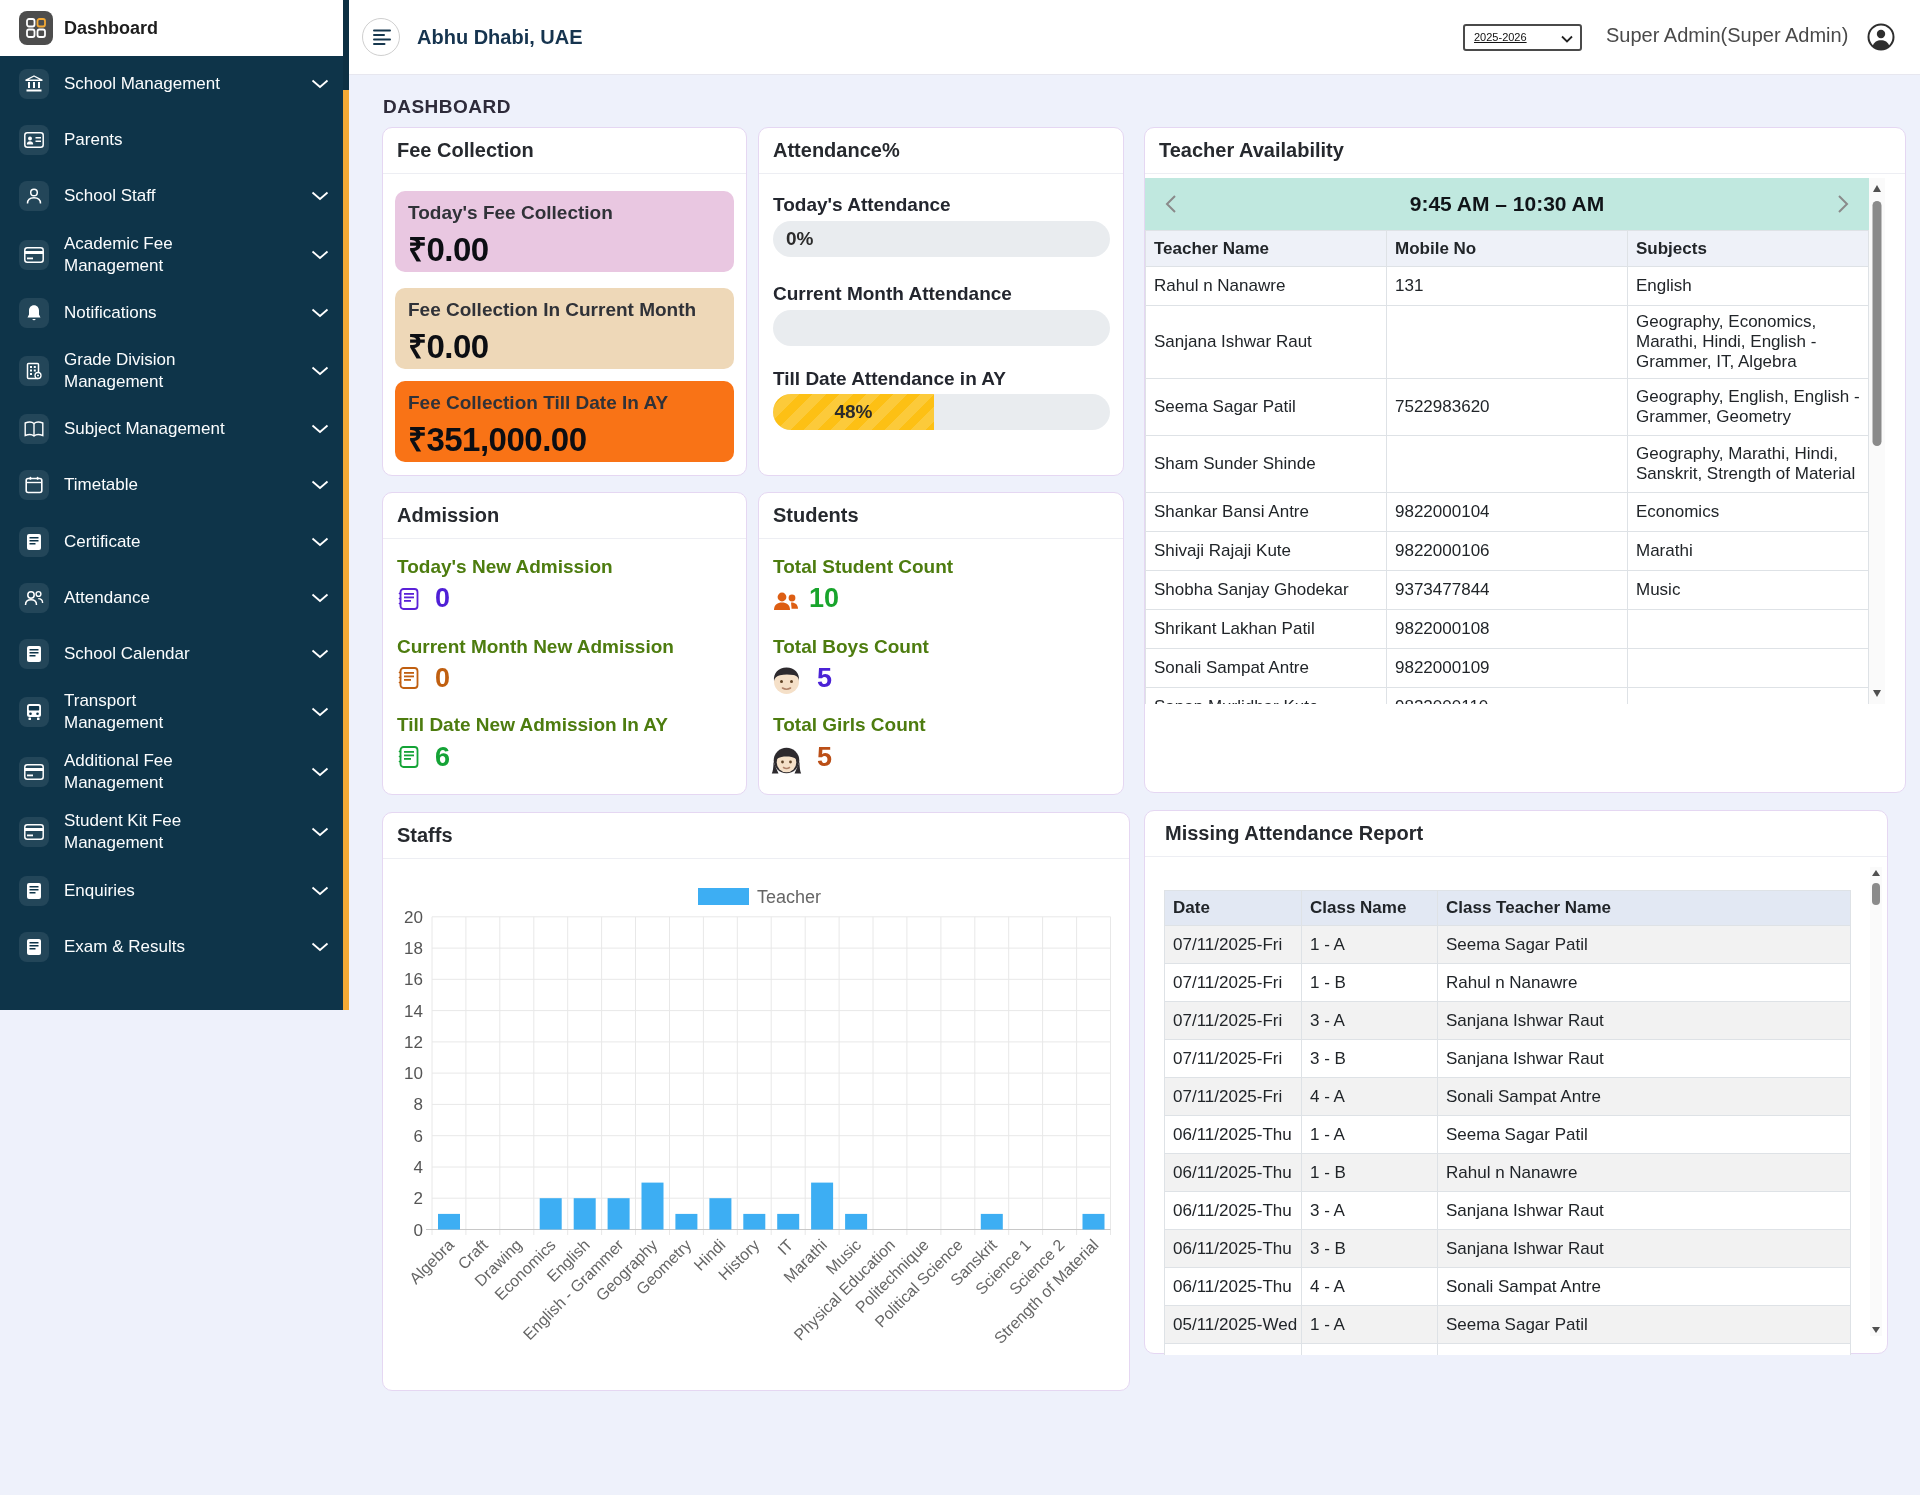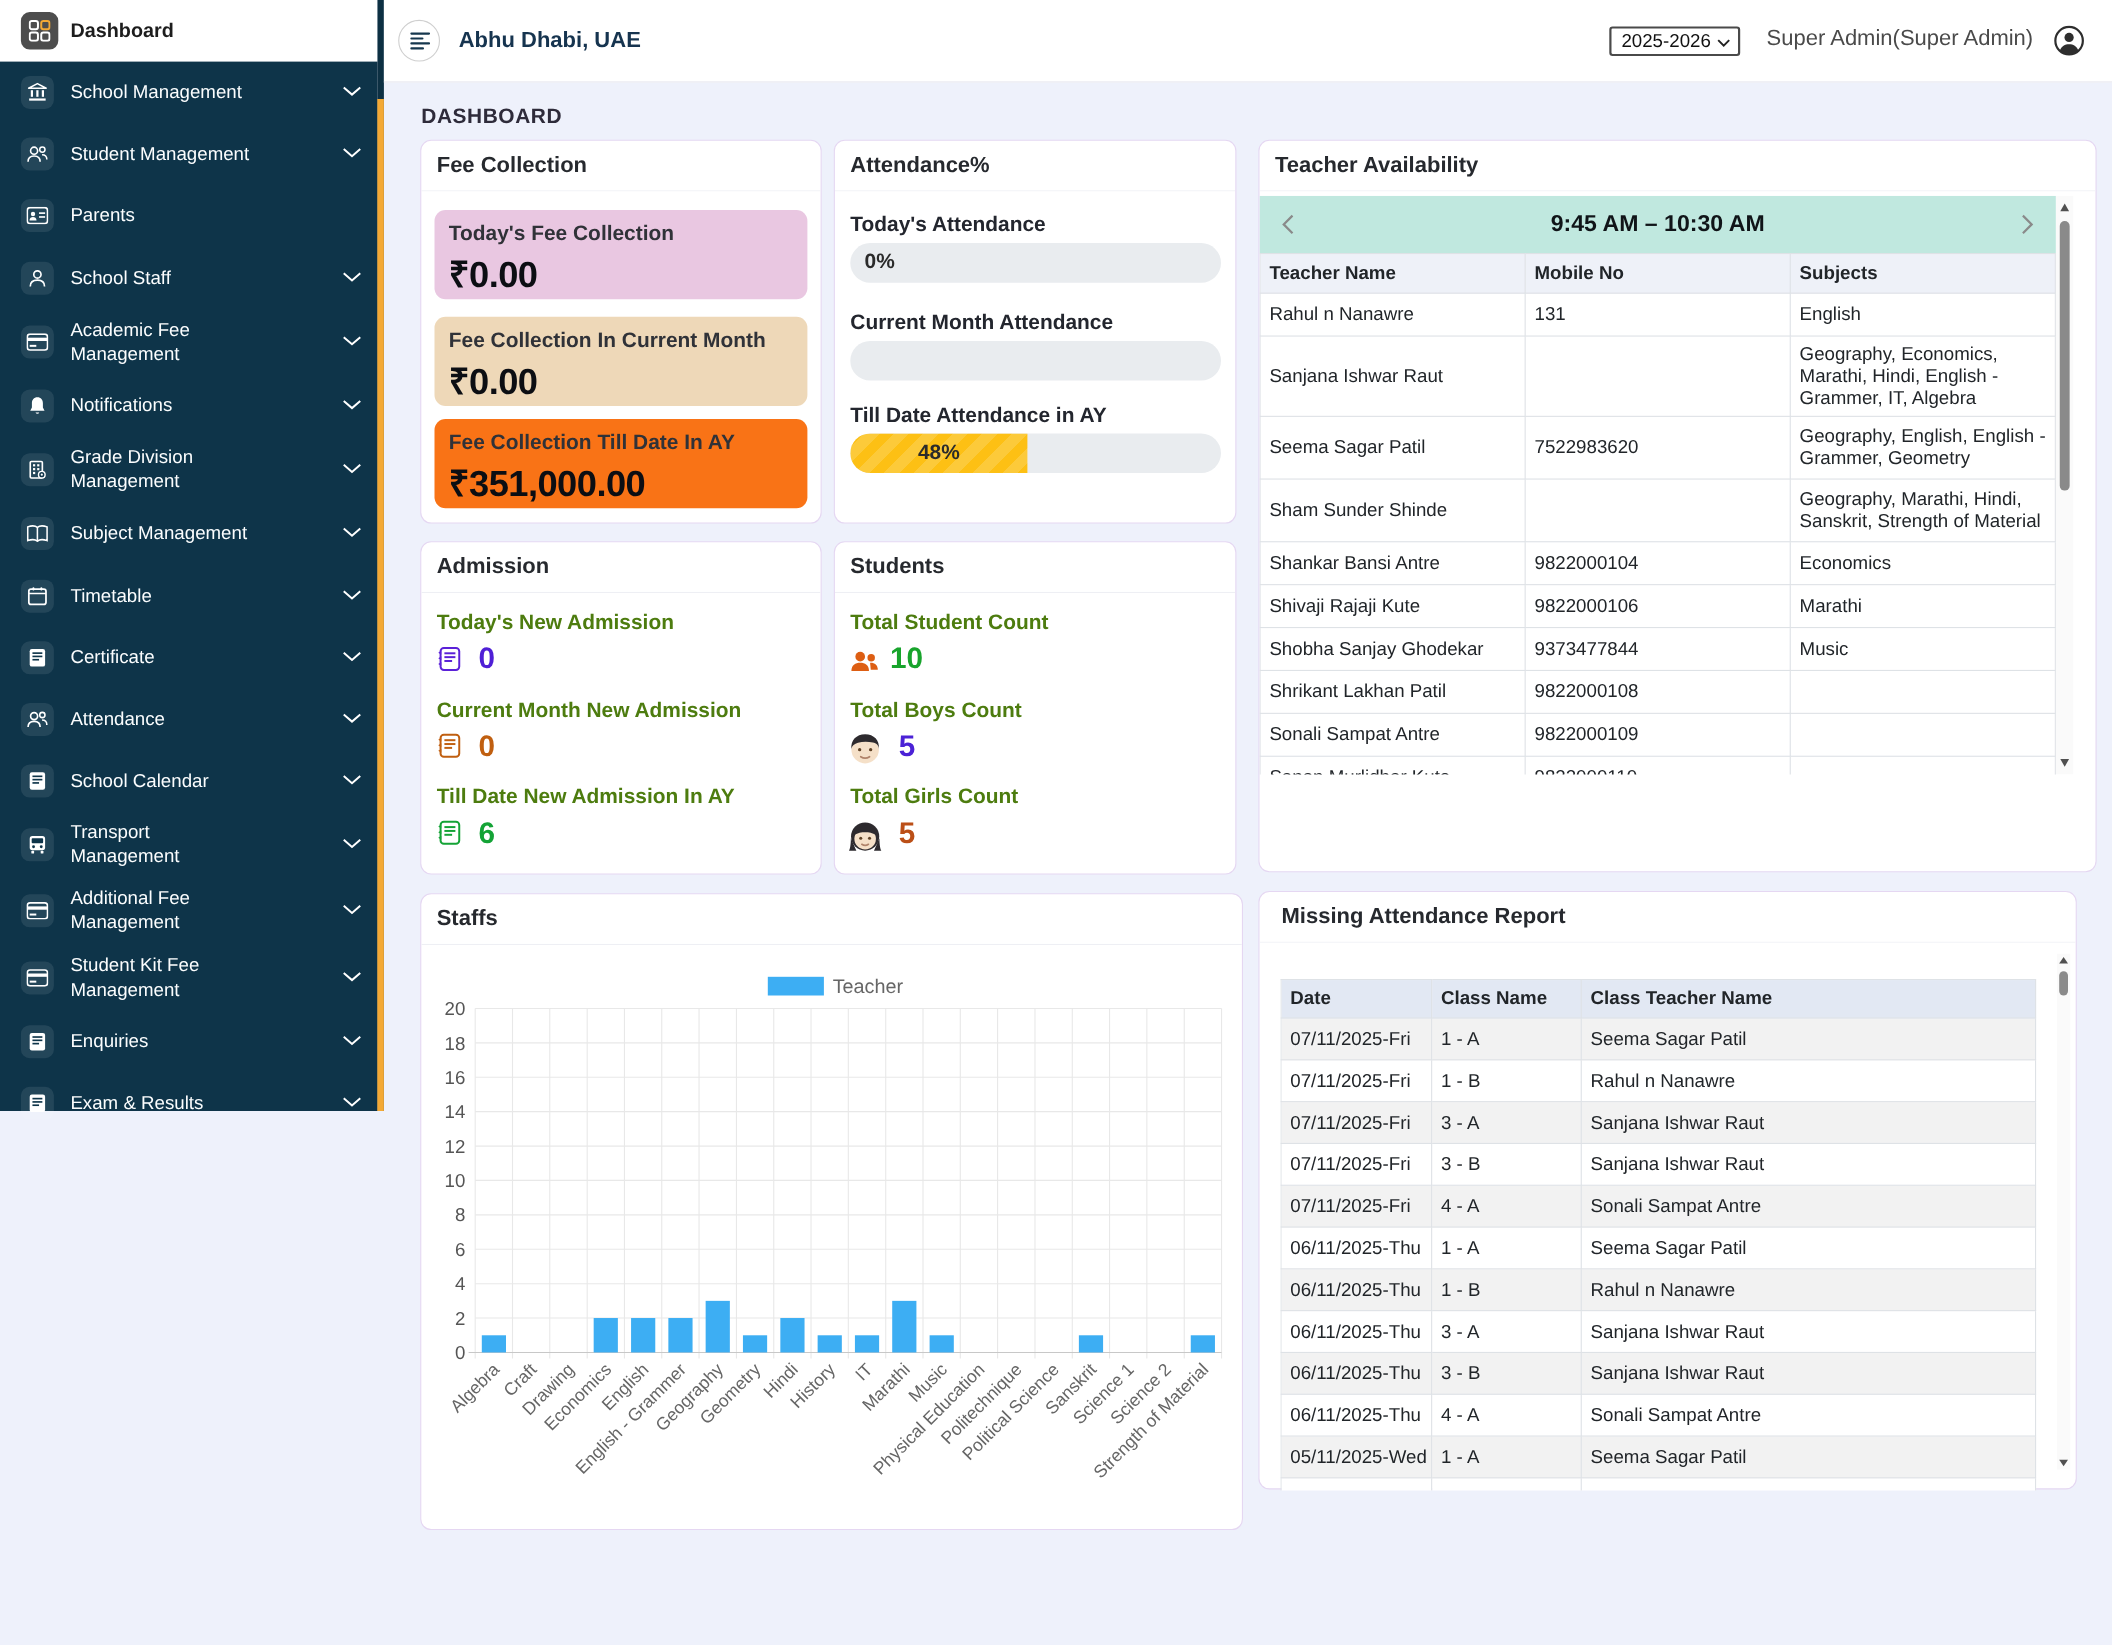--- a/index.html
+++ b/index.html
@@ -15,21 +15,21 @@
 #menu { position:absolute; top:56px; left:0; width:343px; padding-top:8px; list-style:none; }
 #menu li { display:flex; align-items:center; min-height:40px; margin:0 14px 16.2px 19px; }
 #menu .micon { flex:0 0 30px; width:30px; height:30px; background:rgba(255,255,255,0.09); border-radius:8px; display:flex; align-items:center; justify-content:center; }
 #menu .mtxt { margin-left:15px; width:166px; font-size:17px; line-height:22px; font-weight:500; color:#fbfdfe; }
 #menu .chev { margin-left:auto; }
 
 
 #header { position:absolute; left:349px; top:0; width:1571px; height:75px; background:#ffffff; border-bottom:1px solid #e7e7ef; z-index:4; }
 #hamb { position:absolute; left:13px; top:18px; width:38px; height:38px; border:1px solid #cfcfcf; border-radius:50%; }
 #htitle { position:absolute; left:68px; top:26px; font-size:20px; font-weight:bold; color:#16344f; }
-#hselect { position:absolute; left:1114px; top:24px; width:119px; height:27px; border:2px solid #4a4a4a; border-radius:3px; font-size:17px; color:#111; background:#fff; line-height:23px; padding-left:9px; font-weight:500; position:absolute;}
+#hselect { position:absolute; left:1114px; top:24px; width:119px; height:27px; border:2px solid #4a4a4a; border-radius:3px; font-size:11px; color:#111; background:#fff; line-height:23px; padding-left:9px; font-weight:500; position:absolute;text-decoration:underline;}
 
 #huser { position:absolute; left:1257px; top:24px; font-size:20px; color:#4a4a4a; }
 #hperson { position:absolute; left:1518px; top:23px; }
 
 
 #main { position:absolute; left:349px; top:75px; width:1571px; height:1420px; }
 .ttl { position:absolute; left:34px; top:21px; font-size:19px; font-weight:bold; letter-spacing:0.5px; color:#2e2b3a; }
 .card { position:absolute; background:#fff; border:1px solid #e5d7f2; border-radius:10px; }
 .chead { height:46px; border-bottom:1px solid #edeef3; display:flex; align-items:center; padding-left:14px; font-size:20px; font-weight:bold; color:#26292e; border-radius:10px 10px 0 0;}
 
@@ -72,34 +72,20 @@
       <span class="micon">
         <svg width="18" height="18" viewBox="0 0 18 18">
           <path d="M9 1 L17 5.2 L1 5.2 Z" fill="none" stroke="#fff" stroke-width="1.4" stroke-linejoin="round"></path>
           <rect x="3" y="7" width="2" height="6" fill="#fff"></rect>
           <rect x="8" y="7" width="2" height="6" fill="#fff"></rect>
           <rect x="13" y="7" width="2" height="6" fill="#fff"></rect>
           <rect x="1.5" y="14.5" width="15" height="2" fill="#fff"></rect>
         </svg>
       </span>
       <span class="mtxt">School Management</span>
-      <span class="chev"><svg width="18" height="10" viewBox="0 0 18 10">
-          <path d="M1.5 1.5 L9 8 L16.5 1.5" fill="none" stroke="#fff" stroke-width="1.8"></path>
-        </svg></span>
-    </li>
-<li>
-      <span class="micon">
-        <svg width="20" height="18" viewBox="0 0 20 18">
-          <circle cx="7" cy="6" r="3.2" fill="none" stroke="#fff" stroke-width="1.5"></circle>
-          <path d="M1.5 16 C1.5 12.5 4 10.8 7 10.8 C10 10.8 12.5 12.5 12.5 16" fill="none" stroke="#fff" stroke-width="1.5"></path>
-          <circle cx="14.5" cy="5" r="2.4" fill="none" stroke="#fff" stroke-width="1.4"></circle>
-          <path d="M14.2 9.6 C16.8 9.6 18.6 11.3 18.6 14" fill="none" stroke="#fff" stroke-width="1.4"></path>
-        </svg>
-      </span>
-      <span class="mtxt">Student Management</span>
       <span class="chev"><svg width="18" height="10" viewBox="0 0 18 10">
           <path d="M1.5 1.5 L9 8 L16.5 1.5" fill="none" stroke="#fff" stroke-width="1.8"></path>
         </svg></span>
     </li>
 <li>
       <span class="micon">
         <svg width="20" height="16" viewBox="0 0 20 16">
           <rect x="0.8" y="0.8" width="18.4" height="14.4" rx="2.5" fill="none" stroke="#fff" stroke-width="1.5"></rect>
           <circle cx="6" cy="6.5" r="2" fill="#fff"></circle>
           <path d="M2.8 12.5 C2.8 10.3 4.3 9.3 6 9.3 C7.7 9.3 9.2 10.3 9.2 12.5 Z" fill="#fff"></path>

